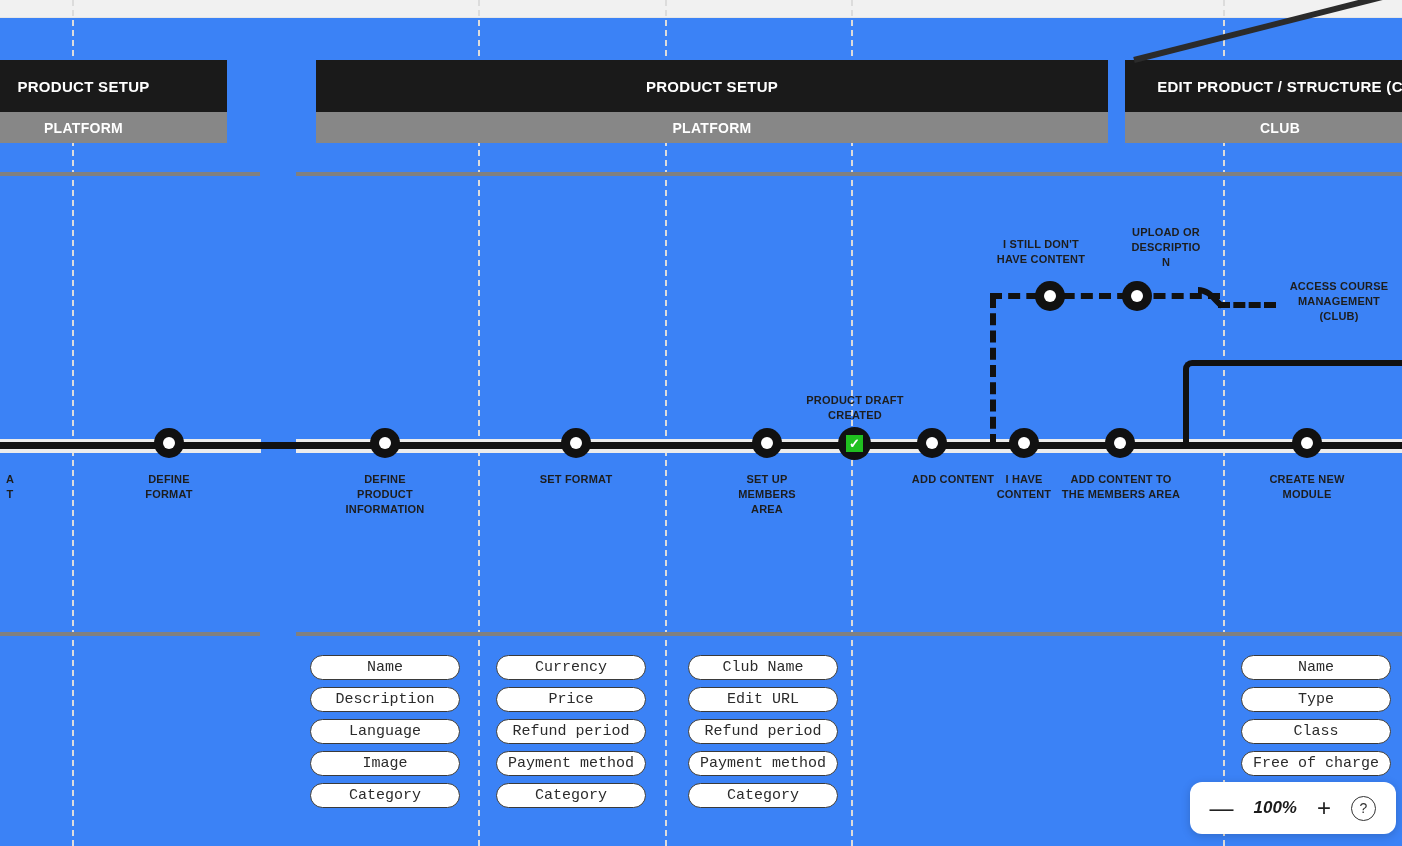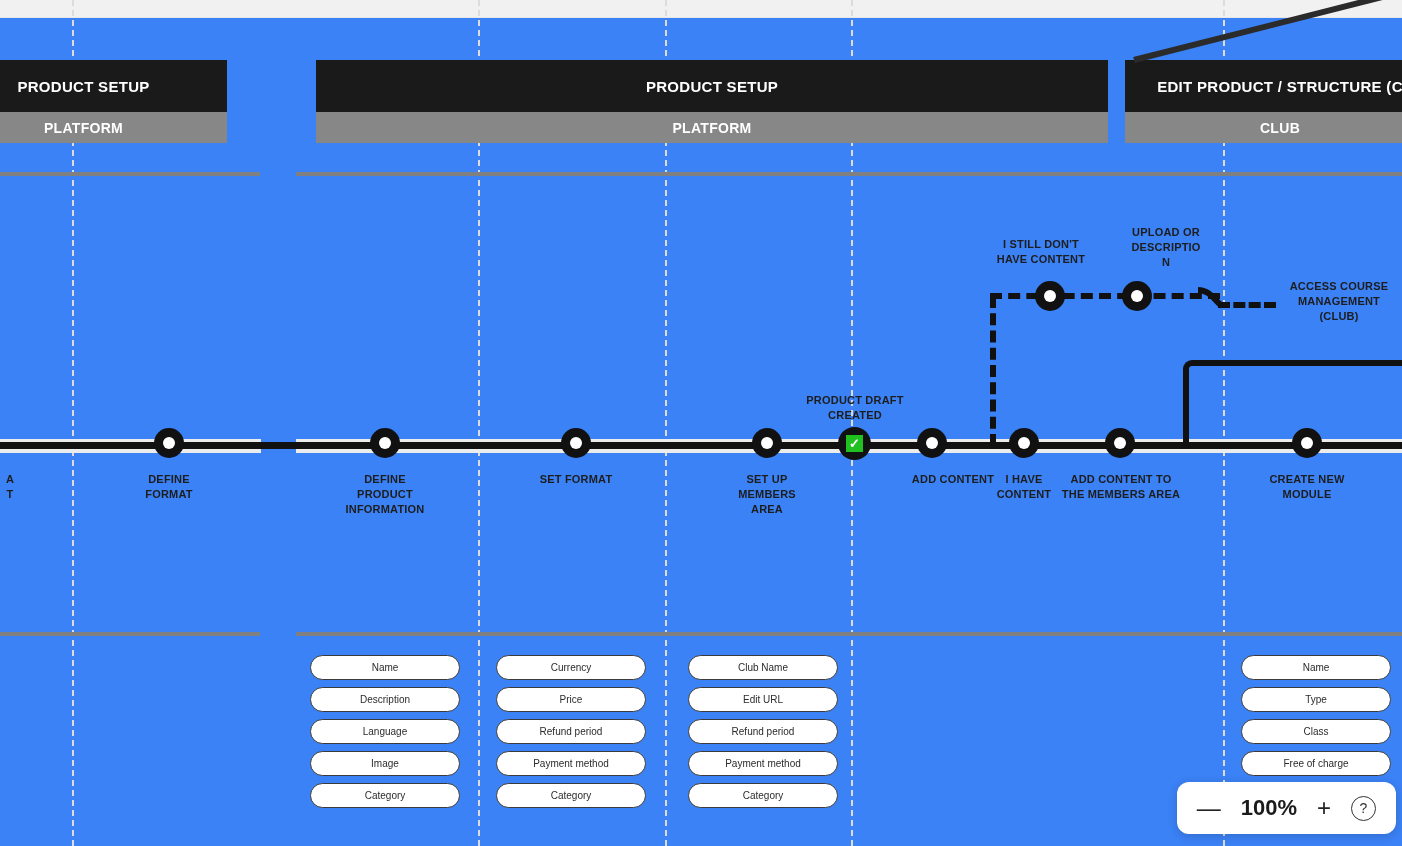--- a/index.html
+++ b/index.html
@@ -154,24 +154,24 @@
   .field-col { position: absolute; }
   .field {
     width: 100%;
     height: 25px;
     border: 1.6px solid #3a3a3a;
     border-radius: 13px;
     background: #ffffff;
     display: flex;
     align-items: center;
     justify-content: center;
-    font-size: 10px;
+    font-size: 15px;
     color: #2b2b2b;
     margin-bottom: 7px;
-    font-family: Liberation Sans, sans-serif;
+    font-family: Liberation Mono, monospace;
   }
 
   
   .zoom-widget {
     position: absolute;
     right: 6px; bottom: 12px;
     height: 52px;
     background: #ffffff;
     border-radius: 12px;
     box-shadow: 0 2px 10px rgba(0,0,0,0.18);
@@ -182,23 +182,24 @@
     z-index: 20;
   }
   .zoom-widget .zbtn {
     font-size: 24px;
     color: #222;
     line-height: 1;
     cursor: pointer;
     user-select: none;
   }
   .zoom-widget .zval {
-    font-size: 22px;
+    font-size: 17px;
     font-weight: bold;
     color: #1b1b1b;
+    font-style: italic;
   }
   .zoom-widget .zhelp {
     width: 25px; height: 25px;
     border: 1.8px solid #333;
     border-radius: 50%;
     display: flex;
     align-items: center;
     justify-content: center;
     font-size: 14px;
     color: #333;

